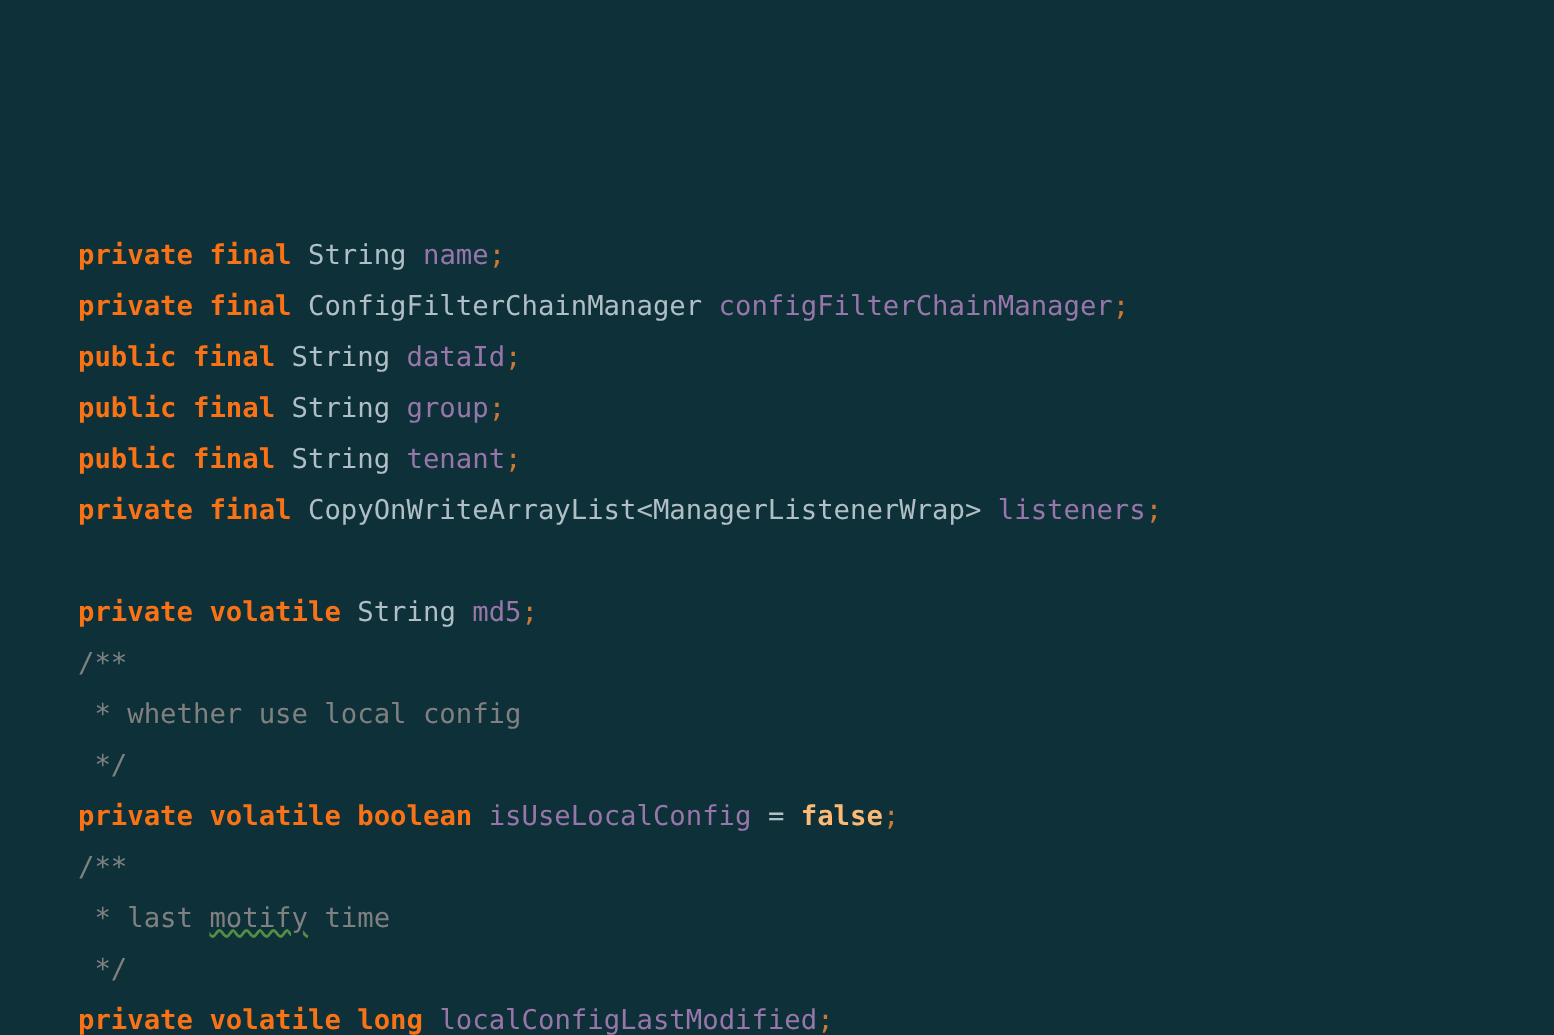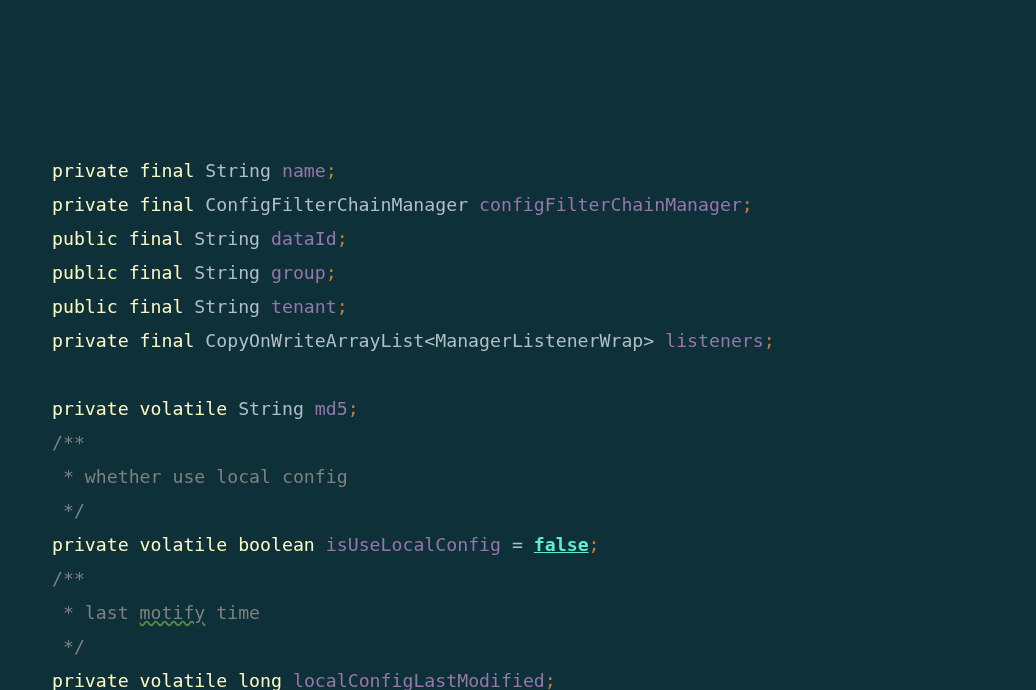--- a/index.html
+++ b/index.html
@@ -12,34 +12,33 @@
       font-family: 'Menlo', 'Monaco', 'Consolas', monospace;
       font-size: 18.2px;
       line-height: 34px;
       padding-left: 52px;
       padding-top: 18px;
       color: #b0bec5;
       white-space: pre;
       overflow: hidden;
     }
     .keyword {
-      color: #fef9c3;
-      font-weight: normal;
+      color: #f97316;
+      font-weight: bold;
     }
     .type {
       color: #b0bec5;
     }
     .field {
       color: #9876aa;
       text-align: center;
     }
     .literal {
-      color: #5eead4;
+      color: #fdba74;
       font-weight: bold;
-      text-decoration: underline;
     }
     .comment {
       color: #808080;
     }
     .comment-nonitalic {
       color: #808080;
     }
     .generic-bracket {
       color: #b0bec5;
     }

